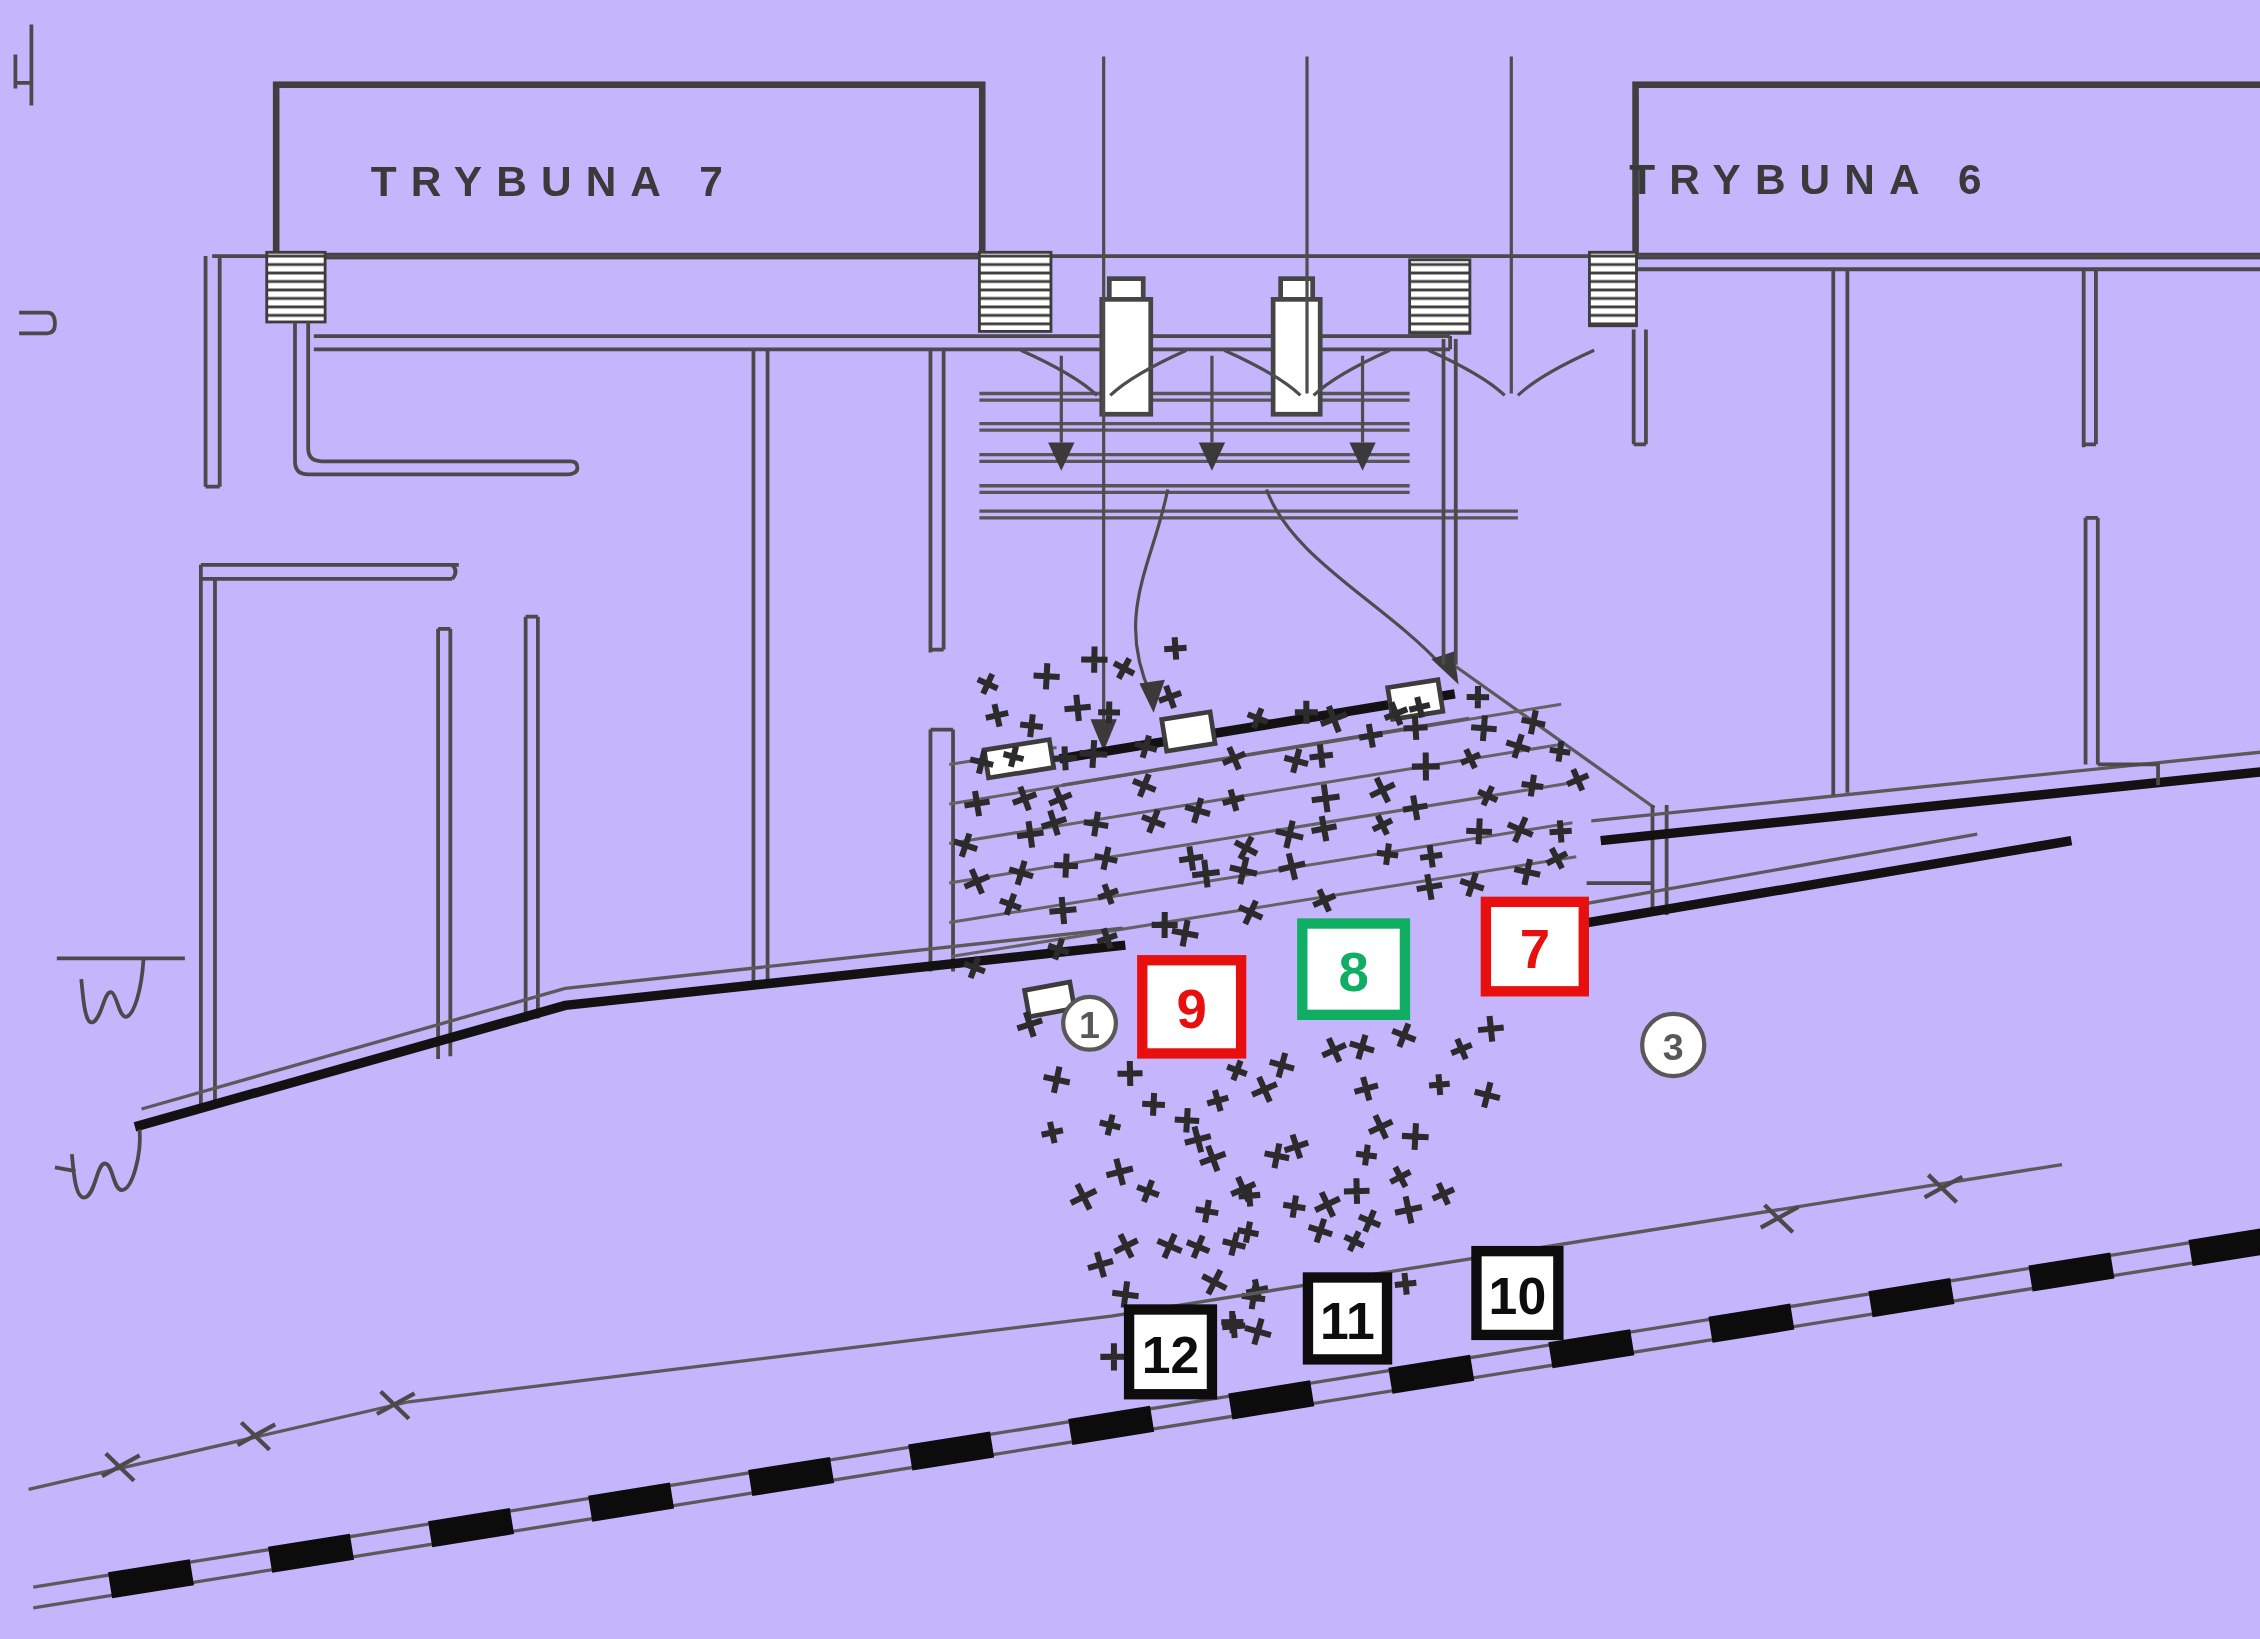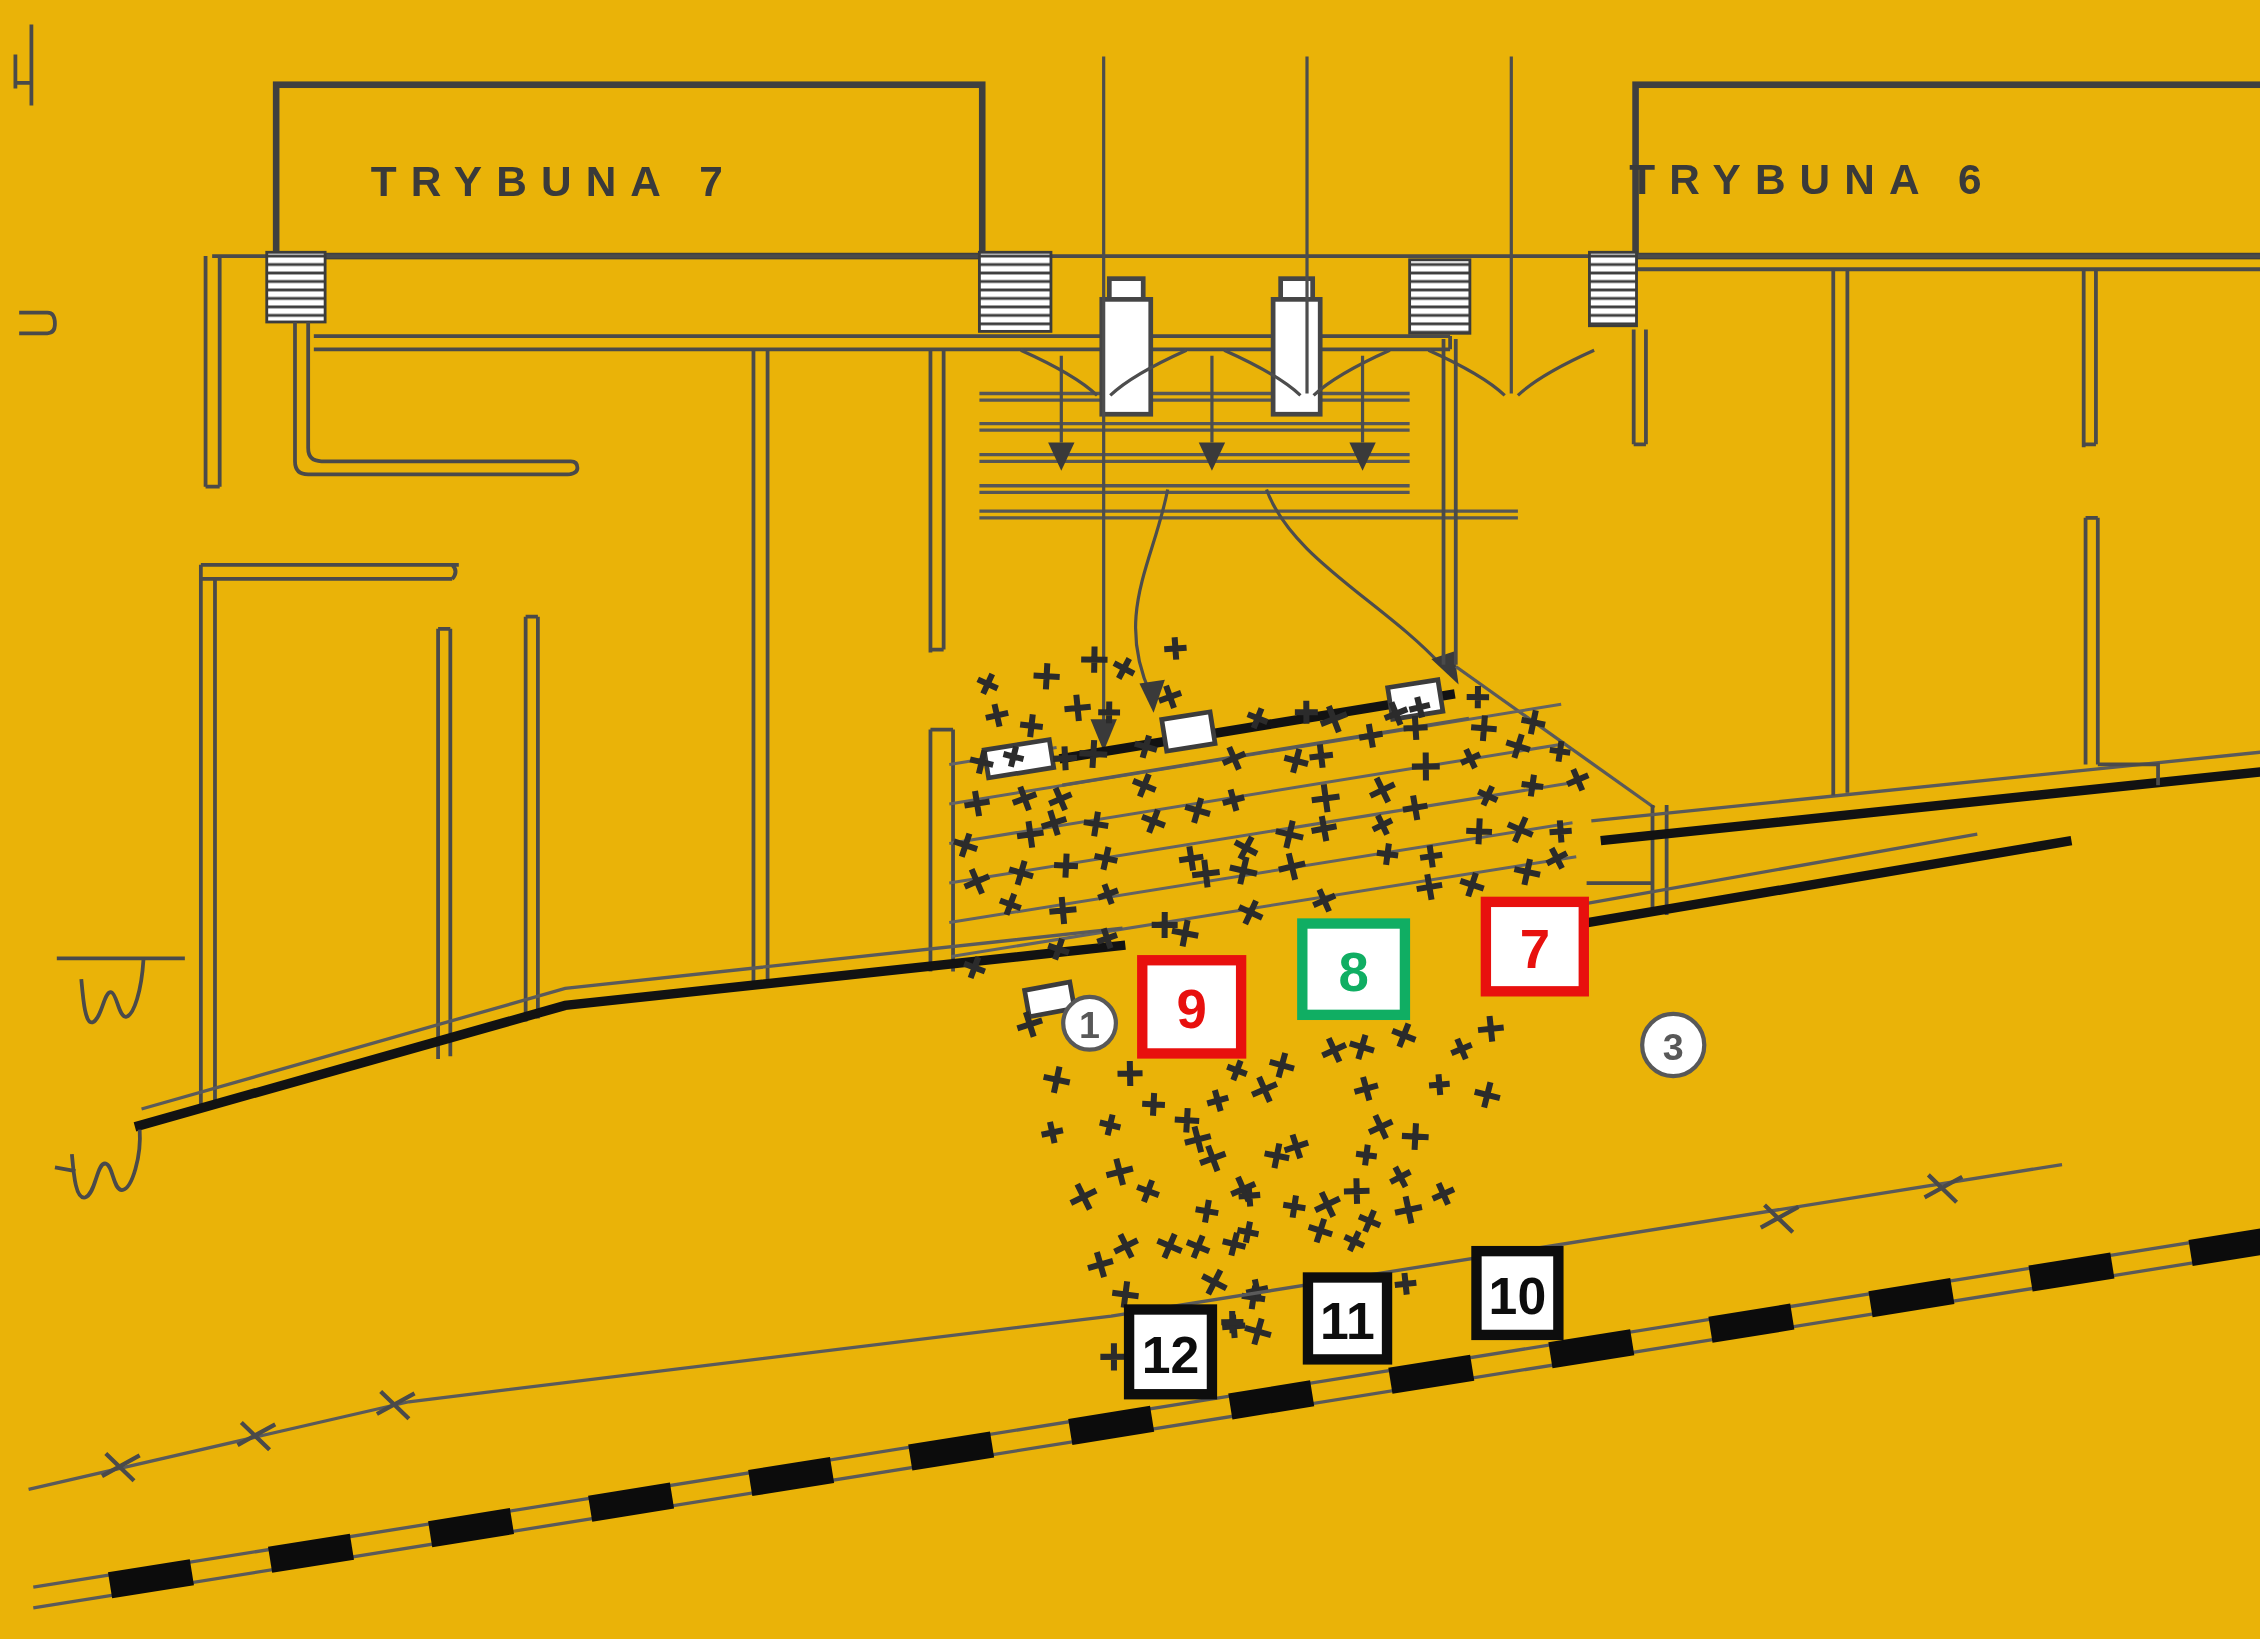--- a/index.html
+++ b/index.html
@@ -1,16 +1,16 @@
 <!DOCTYPE html>
 <html style="font-size:15px"><head>
 <meta charset="utf-8">
 <style>
   html,body{margin:0;padding:0;background:#ffffff;}
-  .stage{position:relative;width:2261px;height:1639px;background:#eab308;overflow:hidden;
+  .stage{position:relative;width:2261px;height:1639px;background:#c4b5fd;overflow:hidden;
          font-family:"Liberation Sans", sans-serif;}
   svg{position:absolute;left:0;top:0;}
   .wall-thin{stroke:#4a4a4a;stroke-width:4;fill:none;}
   .wall-med{stroke:#3f3f3f;stroke-width:7;fill:none;}
   .wall-thick{stroke:#121212;stroke-width:10;fill:none;stroke-linecap:butt;}
   .wall-thin2{stroke:#5a5a5a;stroke-width:3.5;fill:none;}
   .bar{stroke:#565656;stroke-width:3.5;fill:none;}
   .steps{stroke:#636363;stroke-width:3.2;fill:none;}
   .flow{stroke:#4d4d4d;stroke-width:3.4;fill:none;}
   .arrow{fill:#3a3a3a;stroke:none;}

